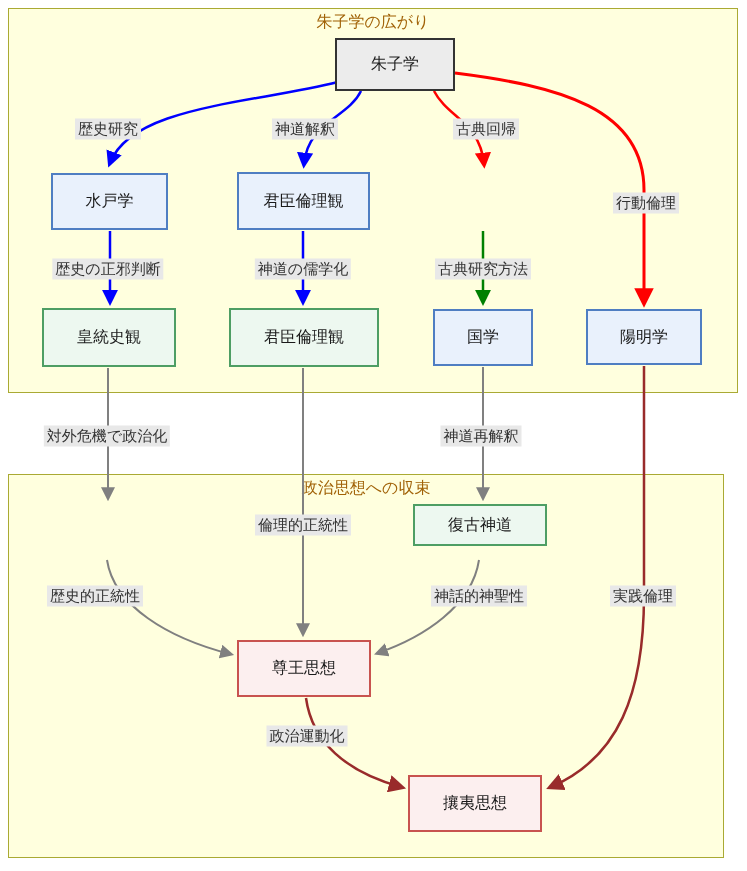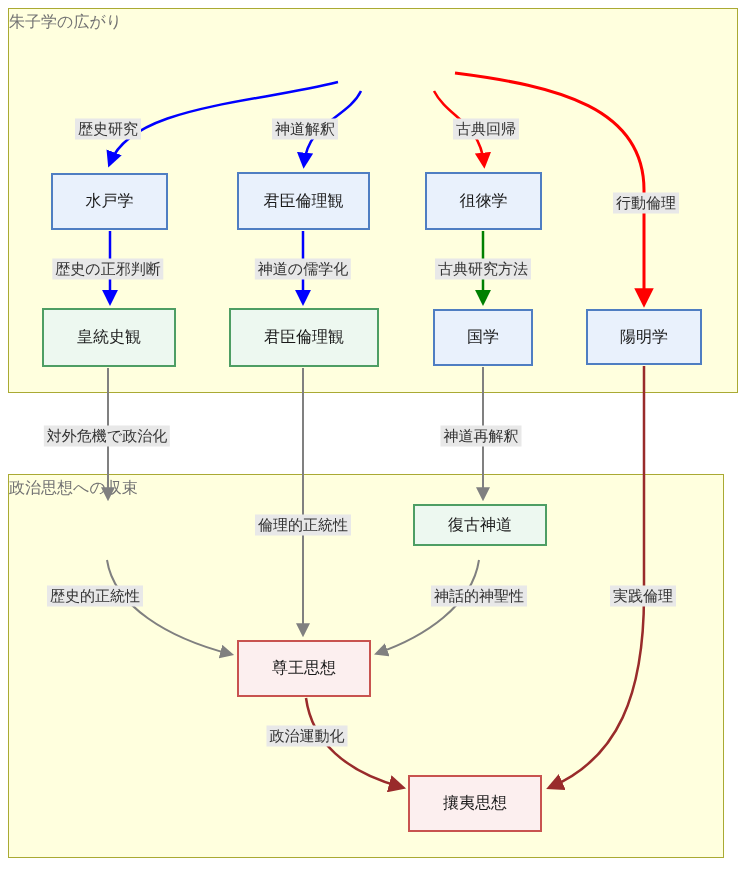--- a/index.html
+++ b/index.html
@@ -6,22 +6,22 @@
   #canvas{
     position:relative;width:747px;height:871px;background:#ffffff;
     font-family:"DejaVu Sans","Liberation Sans",sans-serif;color:#333;
     overflow:hidden;
   }
   .cluster{
     position:absolute;background:#FFFFDE;border:1px solid #AAAA33;
     box-sizing:border-box;
   }
   .cluster-title{
-    position:absolute;left:0;right:0;top:3px;text-align:left;
-    font-size:16px;color:#737373;
+    position:absolute;left:0;right:0;top:3px;text-align:center;
+    font-size:16px;color:#a16207;
   }
   #edge-layer{position:absolute;left:0;top:0;z-index:2;}
   .node{
     position:absolute;box-sizing:border-box;display:flex;align-items:center;
     justify-content:center;font-size:16px;color:#1a1a1a;z-index:4;
     text-align:center;
   }
   .node.root {background:#ECECEC;border:2px solid #333333;}
   .node.blue {background:#E9F1FC;border:2px solid #4F7EC2;}
   .node.green{background:#EDF8F0;border:2px solid #4E9E64;}
@@ -93,24 +93,24 @@
 
   <div class="edge-label" style="left:107px;top:436px;">対外危機で政治化</div>
   <div class="edge-label" style="left:481px;top:436px;">神道再解釈</div>
 
   <div class="edge-label" style="left:303px;top:525px;">倫理的正統性</div>
   <div class="edge-label" style="left:95px;top:596px;">歴史的正統性</div>
   <div class="edge-label" style="left:479px;top:596px;">神話的神聖性</div>
   <div class="edge-label" style="left:643px;top:596px;">実践倫理</div>
   <div class="edge-label" style="left:307px;top:736px;">政治運動化</div>
 
+  <div class="node root" style="left:335px;top:38px;width:120px;height:53px;">朱子学</div>
 
   <div class="node blue" style="left:51px;top:173px;width:117px;height:57px;">水戸学</div>
   <div class="node blue" style="left:237px;top:172px;width:133px;height:58px;">君臣倫理観</div>
-  <div class="node blue" style="left:425px;top:172px;width:117px;height:58px;">徂徠学</div>
   <div class="node blue" style="left:586px;top:309px;width:116px;height:56px;">陽明学</div>
 
   <div class="node green" style="left:42px;top:308px;width:134px;height:59px;">皇統史観</div>
   <div class="node green" style="left:229px;top:308px;width:150px;height:59px;">君臣倫理観</div>
   <div class="node blue" style="left:433px;top:309px;width:100px;height:57px;">国学</div>
 
   <div class="node green" style="left:413px;top:504px;width:134px;height:42px;">復古神道</div>
 
   <div class="node pink" style="left:237px;top:640px;width:134px;height:57px;">尊王思想</div>
   <div class="node pink" style="left:408px;top:775px;width:134px;height:57px;">攘夷思想</div>

